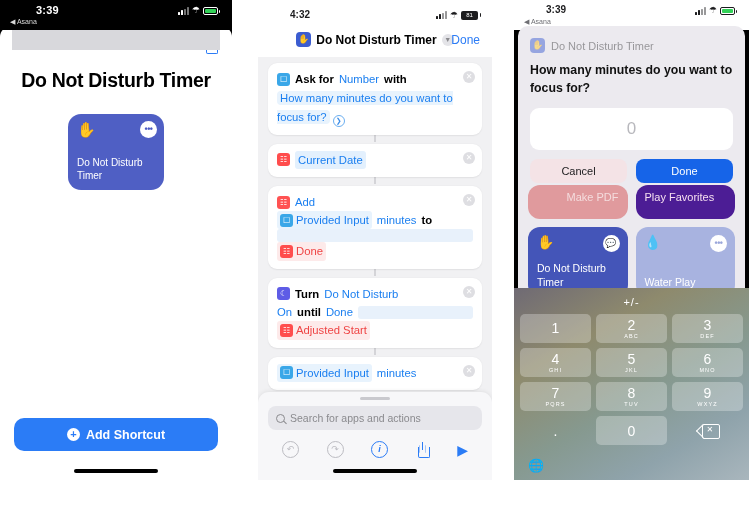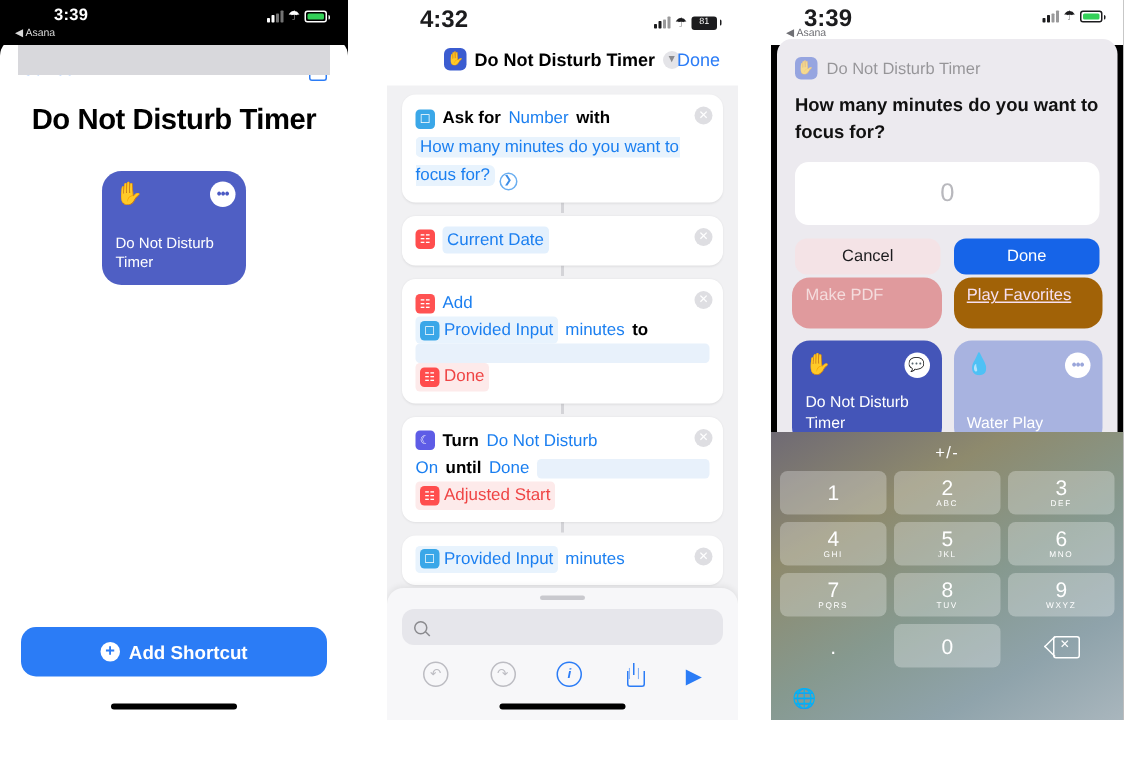--- a/index.html
+++ b/index.html
@@ -79,21 +79,21 @@
     font-size:12.5px; font-weight:bold;
   }
   .plus-circ { width:13px;height:13px;border-radius:50%;background:#fff;color:#2b7cf6;
      font-size:11px;line-height:12px;text-align:center;font-weight:bold;}
   .homebar { width:84px;height:4px;border-radius:2px;background:#000;margin:18px auto 7px auto;}
 
   
   #panel-two { width:234px; background:#f1f1f3; }
   .p2-statusbar { height:28px; background:#fff; color:#1c1c1e;
      display:flex;align-items:center;justify-content:space-between;padding:0 14px; }
-  .p2-time { font-size:16px; font-weight:bold; margin-left:8px;}
+  .p2-time { font-size:10px; font-weight:bold; margin-left:18px;}
   .sig.dark i { background:#1c1c1e; }
   .batt-num { width:17px;height:9px;background:#1c1c1e;border-radius:2px;color:#fff;
      font-size:6px;line-height:9px;text-align:center;position:relative;}
   .batt-num:after{content:"";position:absolute;right:-3px;top:2.5px;width:1.5px;height:4px;
      background:#1c1c1e;border-radius:0 1px 1px 0;}
 
   .p2-header { background:#fff; display:flex; align-items:center; justify-content:center;
      gap:5px; padding:4px 12px 10px 12px; position:relative;}
   .p2-hdr-icon { width:15px;height:15px;border-radius:4px;background:#3b5cd0;
      color:#fff;font-size:9px;line-height:15px;text-align:center;}
@@ -175,22 +175,22 @@
      font-size:17px; color:#b8b8bd; }
   .p3-btnrow { display:flex; gap:9px; margin-top:9px; }
   .p3-btn { flex:1; height:24px; border-radius:8px; font-size:11px;
      display:flex; align-items:center; justify-content:center; }
   .p3-btn.cancel { background:#f4e3e6; color:#1c1c1e; }
   .p3-btn.done { background:#1664e8; color:#fff; }
 
   .p3-grid { position:relative; padding:2px 14px 0 14px; display:flex; flex-wrap:wrap; gap:8px;}
   .gtile { width:calc(50% - 4px); height:34px; border-radius:12px; padding:6px 9px;
      display:flex; align-items:flex-start; font-size:11px; }
-  .gtile.pdf { background:#e09a9d; color:#f4dcdd; }
-  .gtile.fav { background:#a16207; color:#f6dff0;text-decoration:underline; }
+  .gtile.pdf { background:#e09a9d; color:#f4dcdd;justify-content:flex-end; }
+  .gtile.fav { background:#4c1d95; color:#f6dff0; }
   .gtile2 { width:calc(50% - 4px); height:70px; border-radius:12px; padding:8px 9px;
      position:relative; color:#fff; display:flex; flex-direction:column; justify-content:flex-end;
      font-size:10.5px; line-height:1.35; }
   .gtile2.dnd { background:#4455b8; }
   .gtile2.water { background:#a8b3e0; }
   .g-ic { position:absolute; left:9px; top:8px; font-size:14px; line-height:14px; }
   .g-badge { position:absolute; right:8px; top:8px; width:17px;height:17px;border-radius:50%;
      background:#fff; font-size:9px; line-height:17px; text-align:center; font-weight:bold;
      letter-spacing:-.5px; }
   .g-badge.dnd { color:#3f50b0; }
@@ -372,20 +372,21 @@
         </span>
         <span class="tok">minutes</span>
       </div>
     </div>
   </div>
 
   <div class="p2-bottomsheet">
     <div class="grabber"></div>
     <div class="searchbar">
       <span class="mag"></span>
+      <span>Search for apps and actions</span>
     </div>
     <div class="toolbar">
       <span class="tb-ic">↶</span>
       <span class="tb-ic">↷</span>
       <span class="tb-ic info">i</span>
       <span class="share-ic"></span>
       <span class="tb-play">▶</span>
     </div>
     <div class="homebar2"></div>
   </div>

